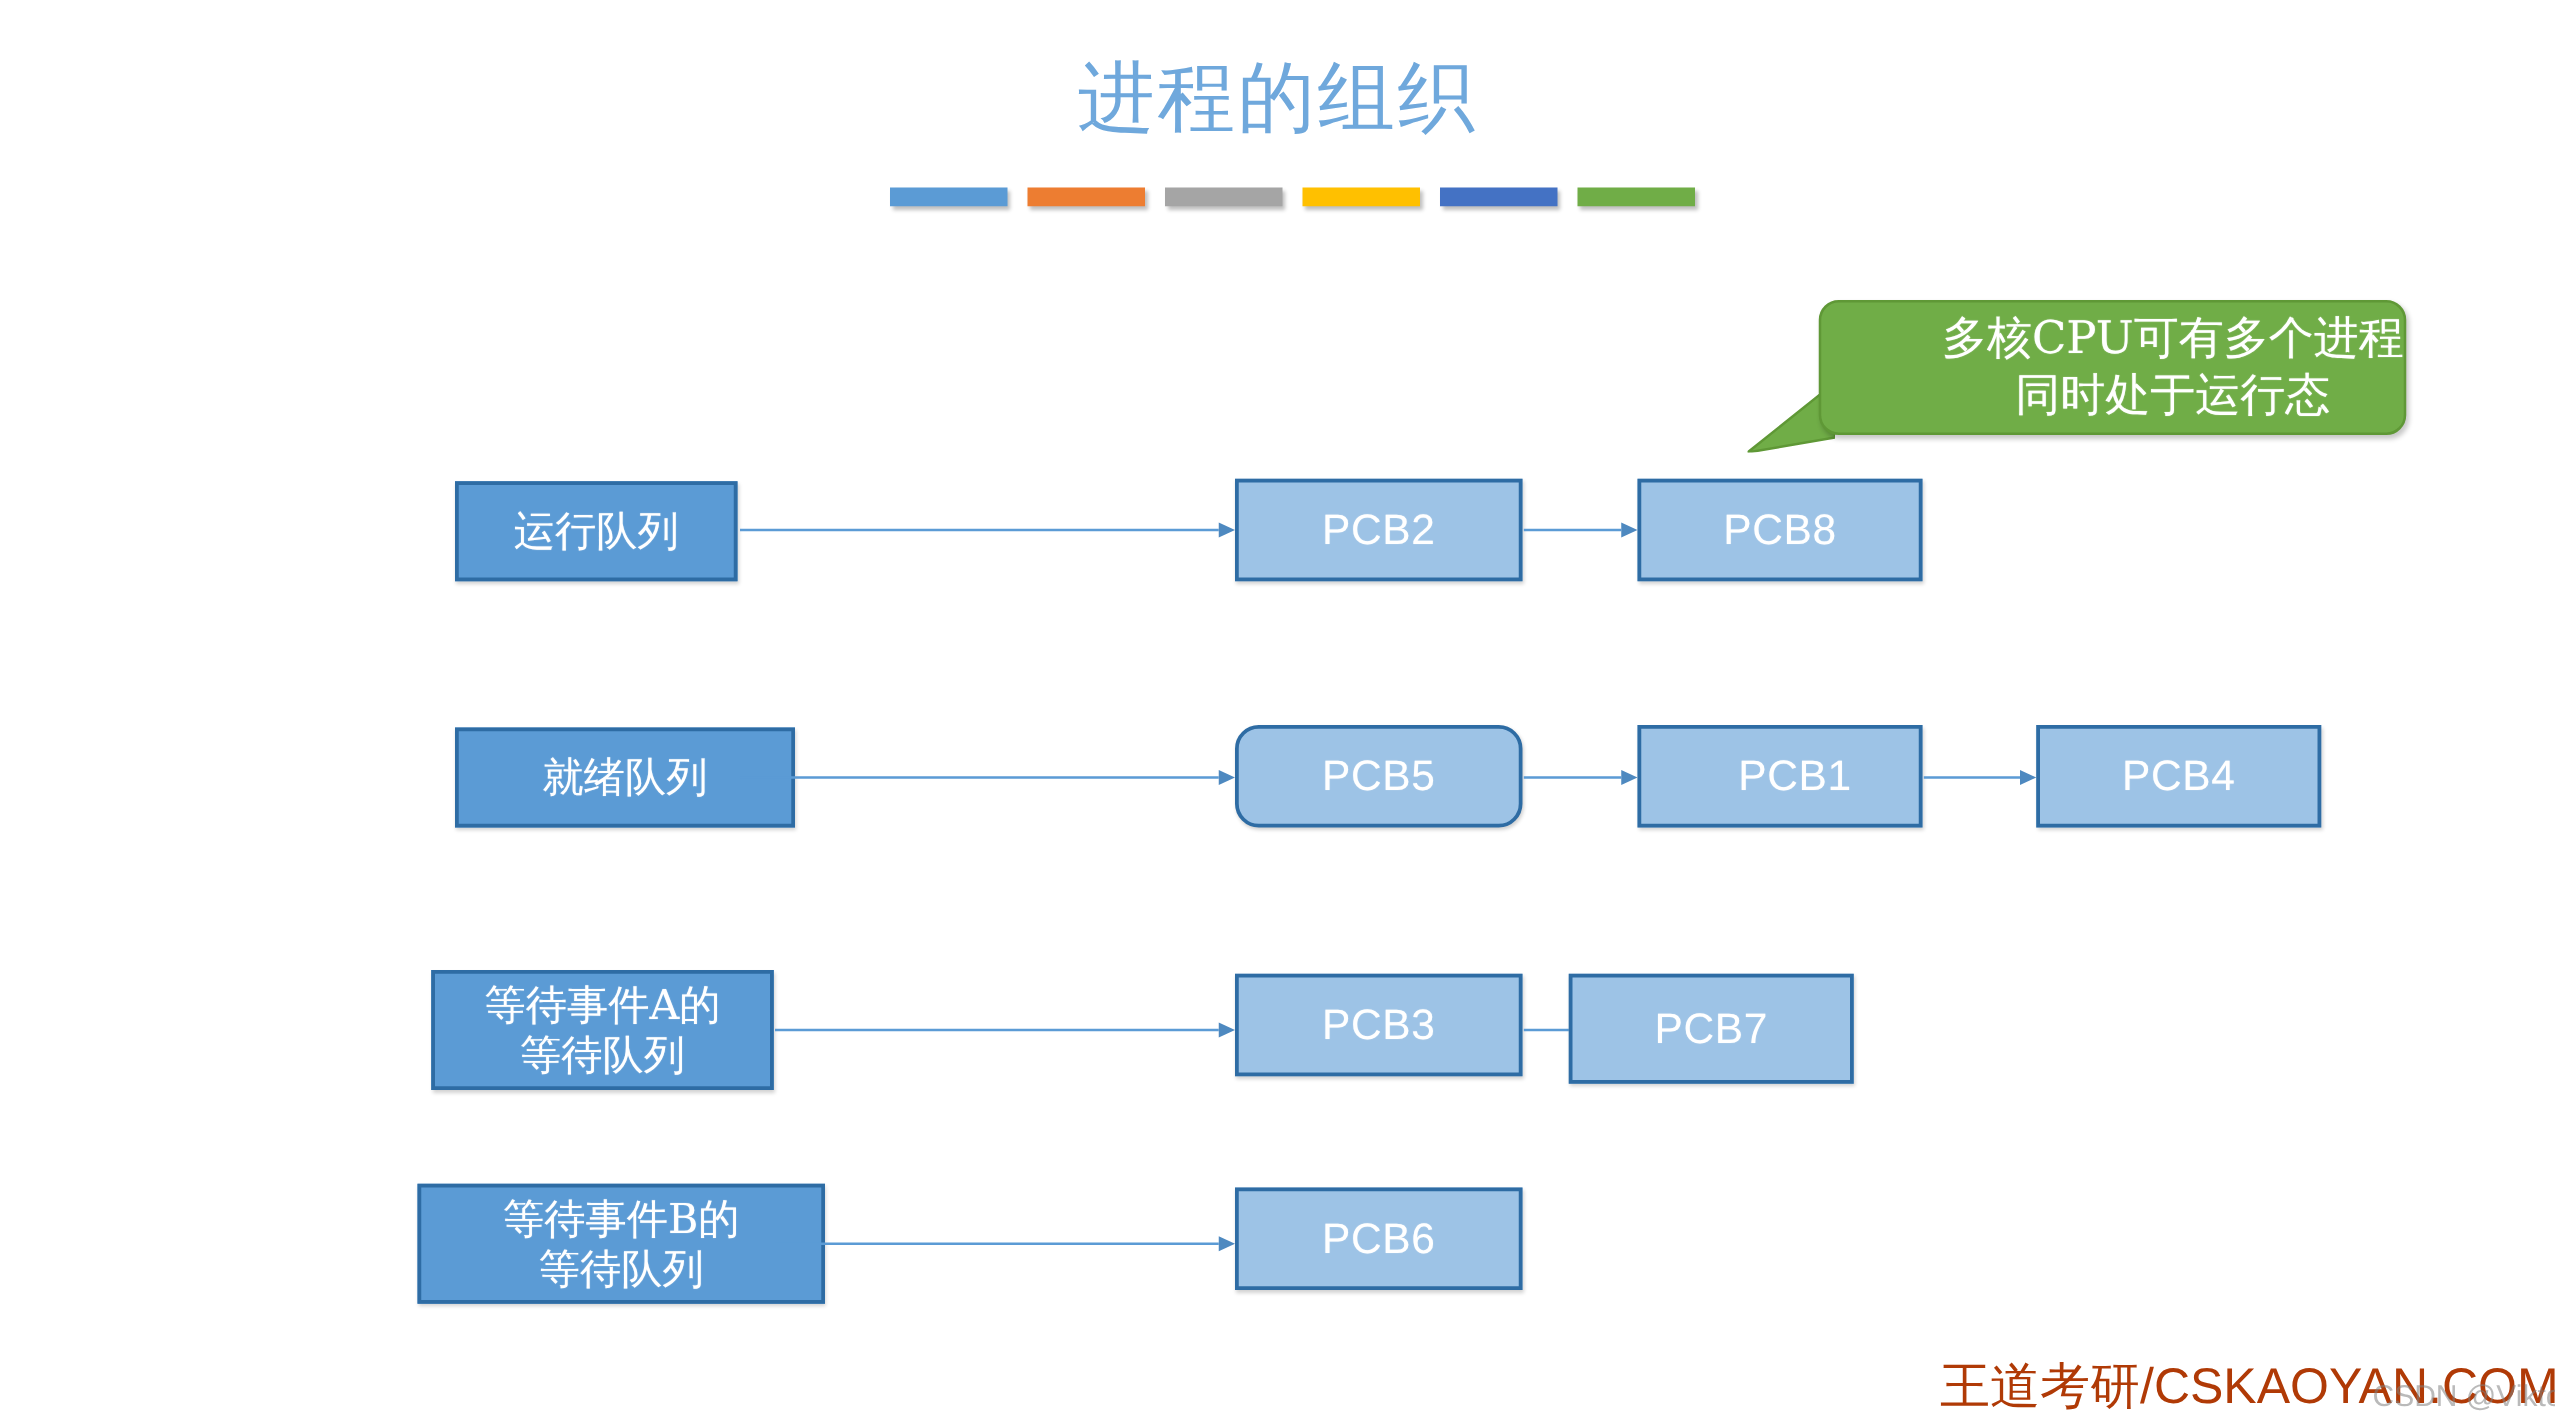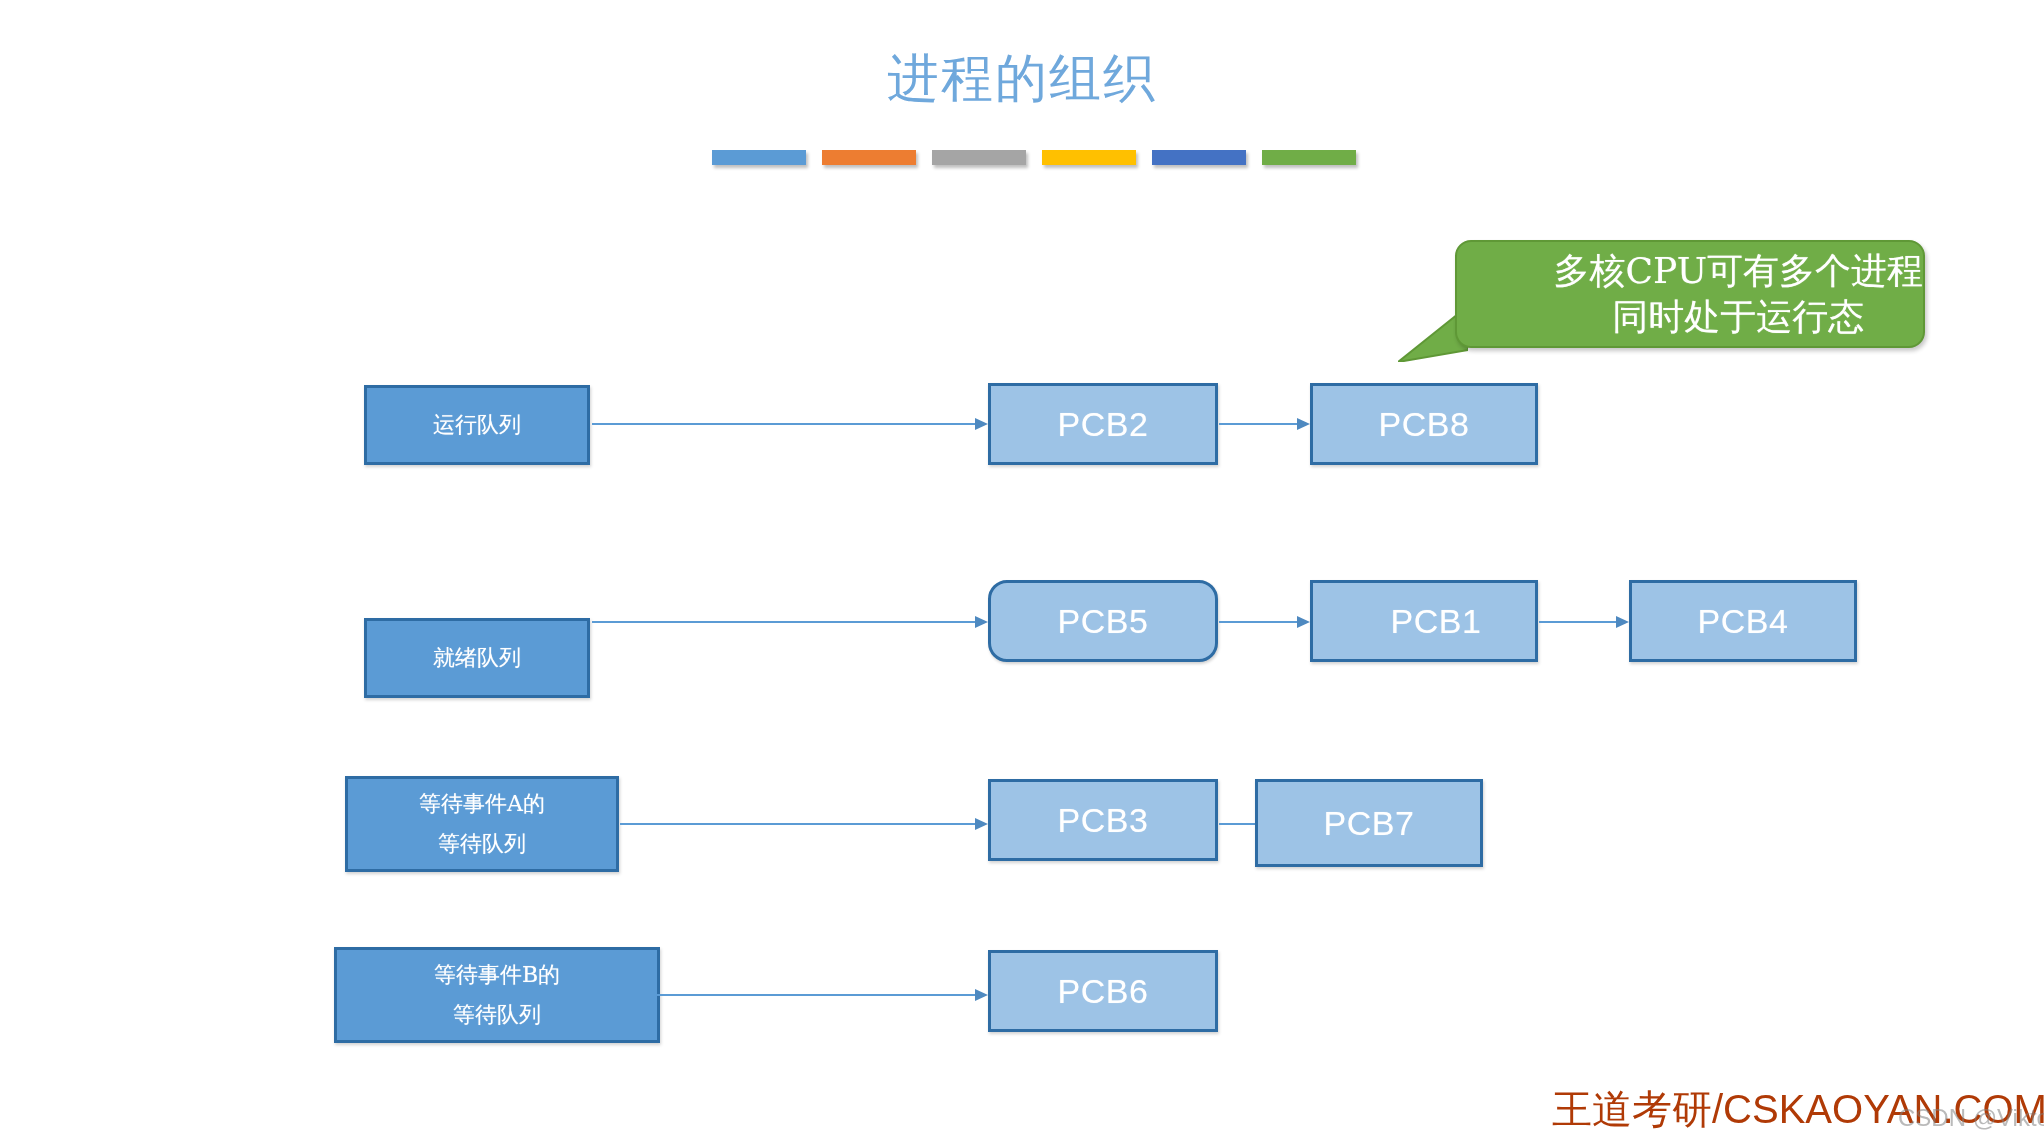--- a/index.html
+++ b/index.html
@@ -20,21 +20,21 @@
   }
 
   
   #title {
     position: absolute;
     left: 0;
     top: 40px;
     width: 2044px;
     text-align: center;
     font-family: "DejaVu Serif", "Liberation Serif", serif;
-    font-size: 52px;
+    font-size: 62px;
     line-height: 76px;
     font-weight: 400;
     color: #6FA8DC;
     letter-spacing: 2px;
     white-space: nowrap;
   }
 
   
   #color-bar {
     position: absolute;
@@ -96,21 +96,21 @@
     align-items: center;
     justify-content: center;
     color: #FFFFFF;
     text-align: center;
     box-shadow: 1px 2px 3px rgba(0,0,0,0.18);
   }
   .qbox {
     background: #5B9BD5;
     border: 3px solid #2E6CA4;
     font-family: "DejaVu Serif", "Liberation Serif", serif;
-    font-size: 22px;
+    font-size: 33px;
     line-height: 40px;
     white-space: pre-line;
     text-shadow: 0 0 1px rgba(255,255,255,0.55);
   }
   .pcbbox {
     background: #9DC3E6;
     border: 3px solid #2E6CA4;
     font-family: "Liberation Sans", "DejaVu Sans", sans-serif;
     font-size: 34px;
     font-weight: 400;
@@ -199,21 +199,21 @@
 
     <div class="arrow" style="left:1219px; top:416px; width:91px;">
       <div class="shaft" style="width:78px;"></div>
       <div class="head"></div>
     </div>
 
     <div class="pcbbox" style="left:1310px; top:383px; width:228px; height:82px;">PCB8</div>
   </div>
 
   <div class="row">
-    <div class="qbox" style="left:364px; top:582px; width:226px; height:80px;margin-top:36px;">就绪队列</div>
+    <div class="qbox" style="left:364px; top:582px; width:272px; height:80px;">就绪队列</div>
 
     <div class="arrow" style="left:592px; top:614px; width:396px;">
       <div class="shaft" style="width:383px;"></div>
       <div class="head"></div>
     </div>
 
     <div class="pcbbox" style="left:988px; top:580px; width:230px; height:82px;border-radius:19px;">PCB5</div>
 
     <div class="arrow" style="left:1219px; top:614px; width:91px;">
       <div class="shaft" style="width:78px;"></div>

